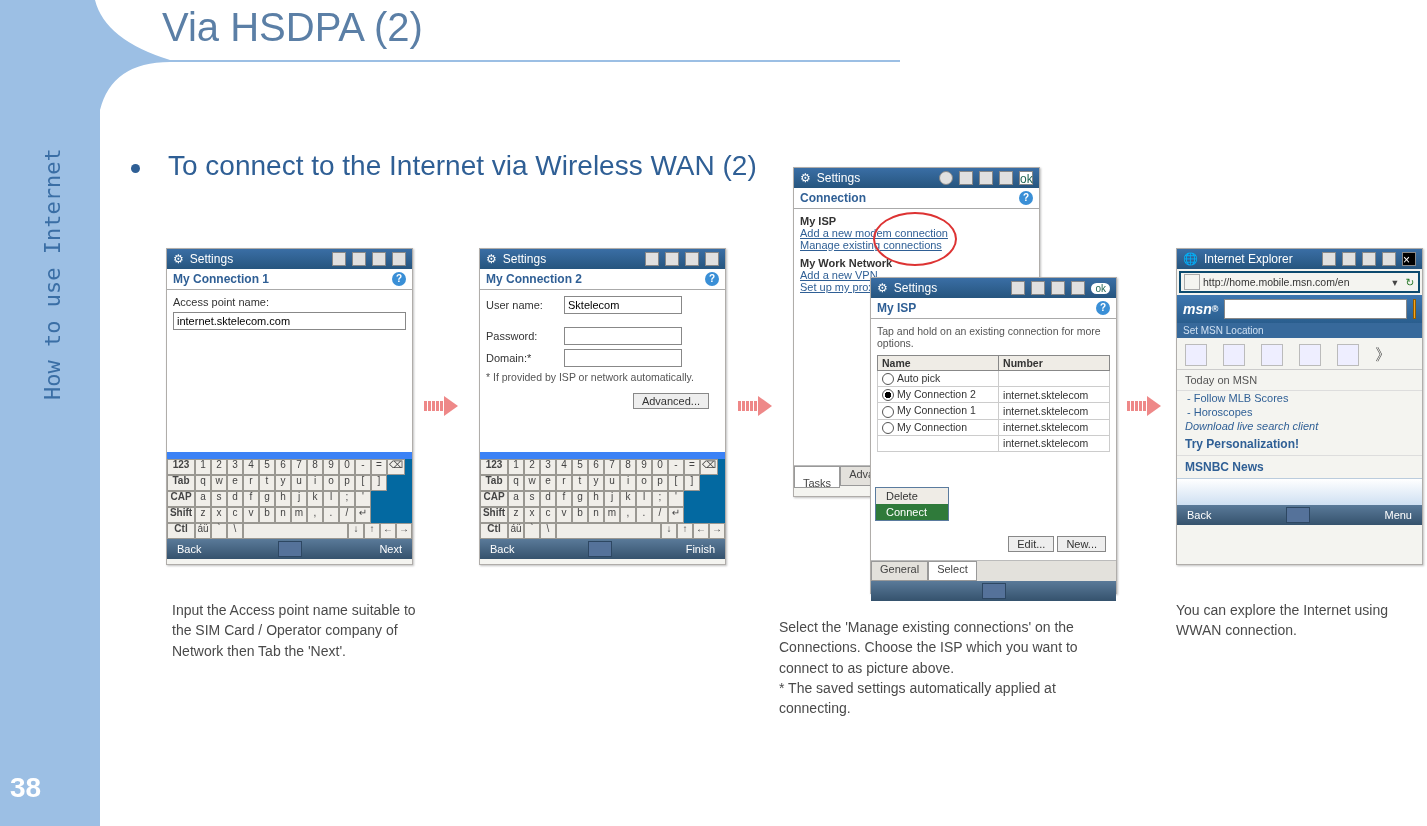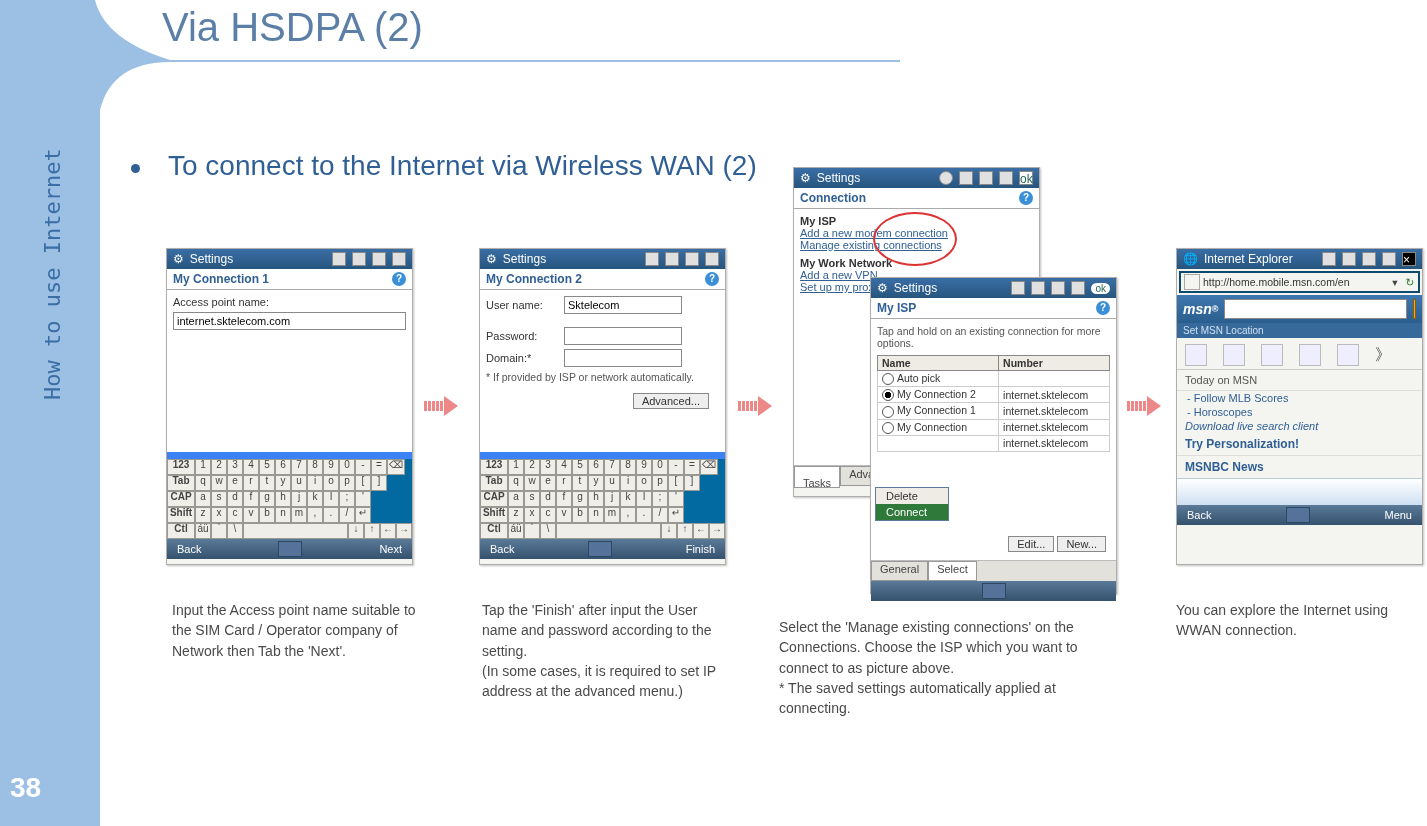--- a/index.html
+++ b/index.html
@@ -300,24 +300,20 @@
           <span class="k">←</span>
           <span class="k">→</span>
         </div>
   </div>
   <div class="soft">
     <span>Back</span>
     <span class="center-ico"></span>
     <span>Finish</span>
   </div>
 </div>
-<div class="step" style="left:482px;top:600px;width:240px;">
-  <div class="caption" style="white-space:pre-line;">Tap the 'Finish' after input the User name and password according to the setting.
-(In some cases, it is required to set IP address at the advanced menu.)</div>
-</div>
 
 <div class="arrow hatched" style="left:738px;top:394px;">
   <svg viewBox="0 0 34 24">
         <g>
           <rect class="b" x="0" y="7" width="3" height="10"></rect>
           <rect class="b" x="4" y="7" width="3" height="10"></rect>
           <rect class="b" x="8" y="7" width="3" height="10"></rect>
           <rect class="b" x="12" y="7" width="3" height="10"></rect>
           <rect class="b" x="16" y="7" width="3" height="10"></rect>
           <polygon points="20,2 34,12 20,22" fill="#e88"></polygon>

